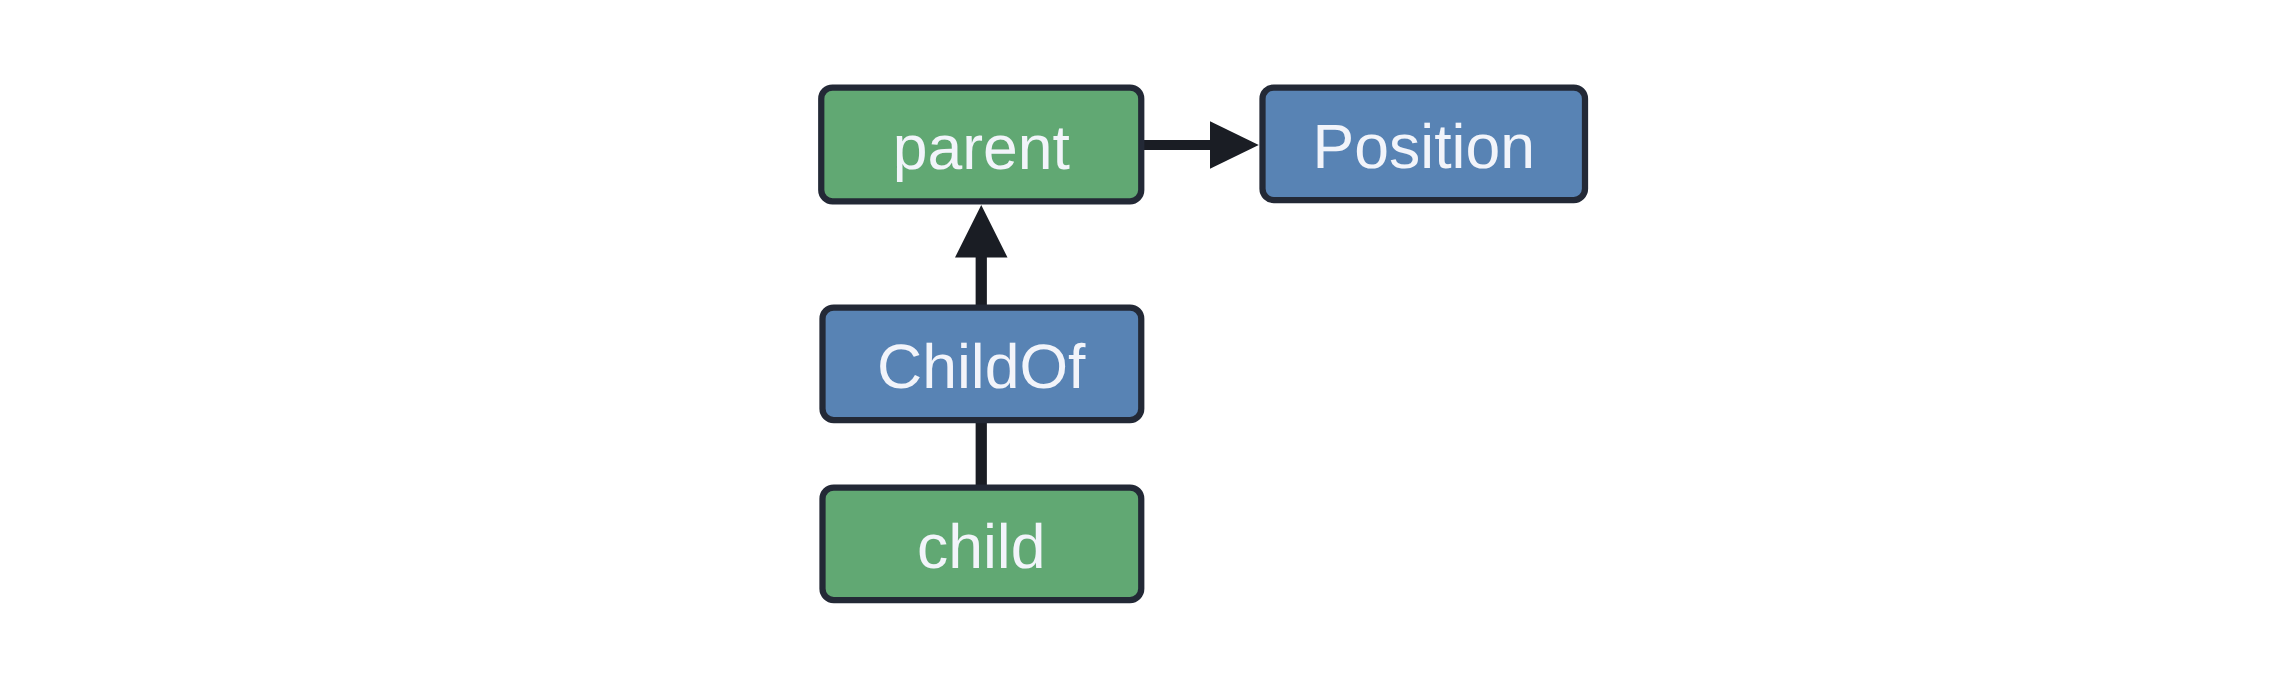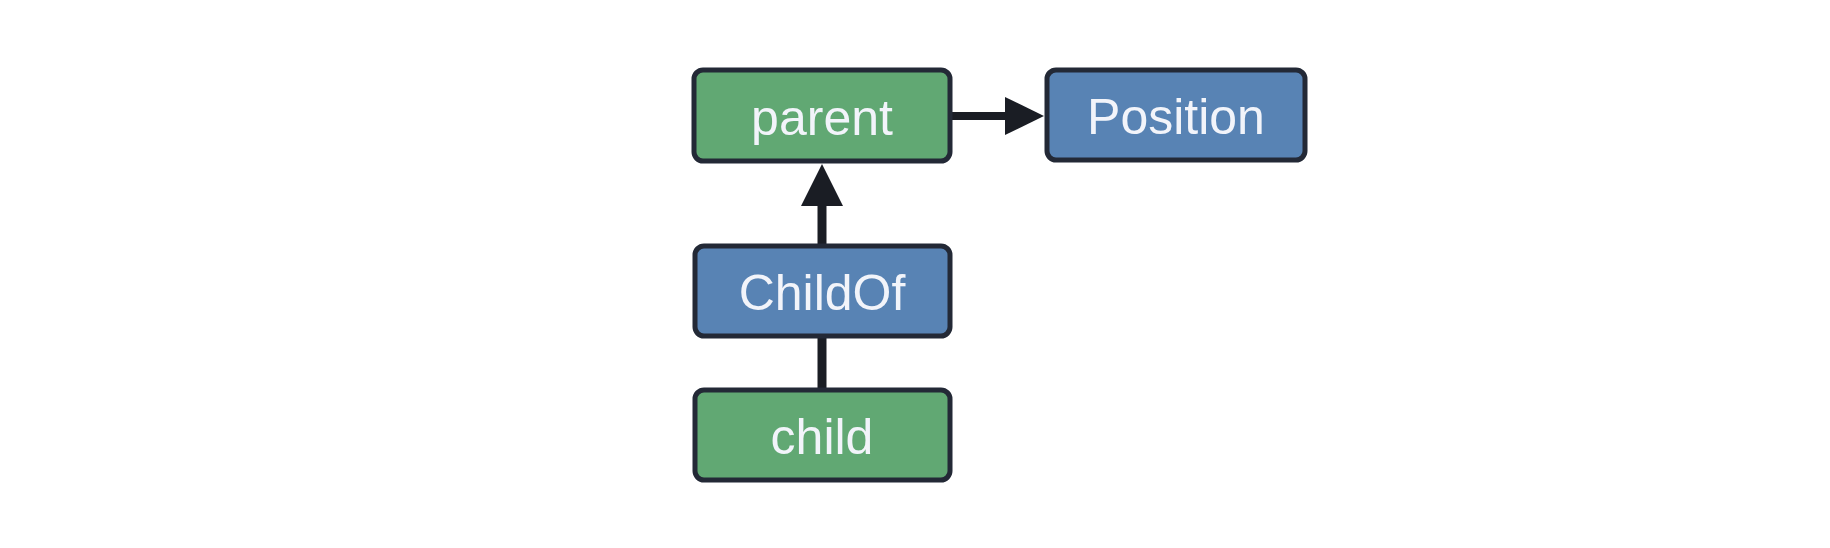--- a/index.html
+++ b/index.html
@@ -9,21 +9,20 @@
     width: 1830px;
     height: 548px;
     overflow: hidden;
     font-family: "Liberation Sans", sans-serif;
   }
   .canvas-wrap {
     position: relative;
     width: 1518px;
     height: 548px;
     background: #ffffff;
-    margin-left: 37px;
   }
   svg.diagram {
     display: block;
     width: 1830px;
     height: 548px;
   }
   .node-rect {
     stroke-width: 5px;
   }
   .node-label {

